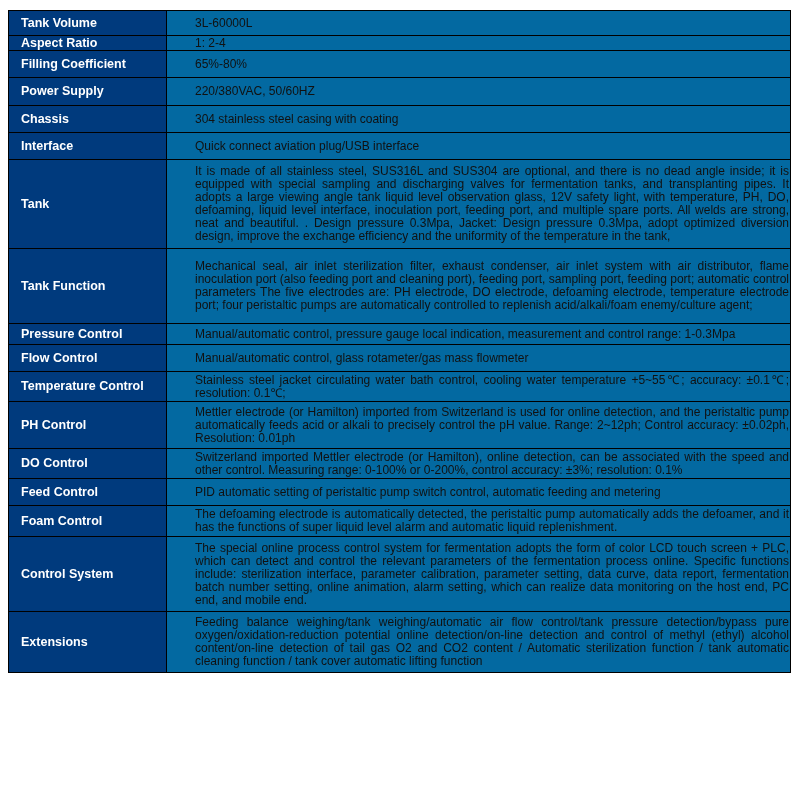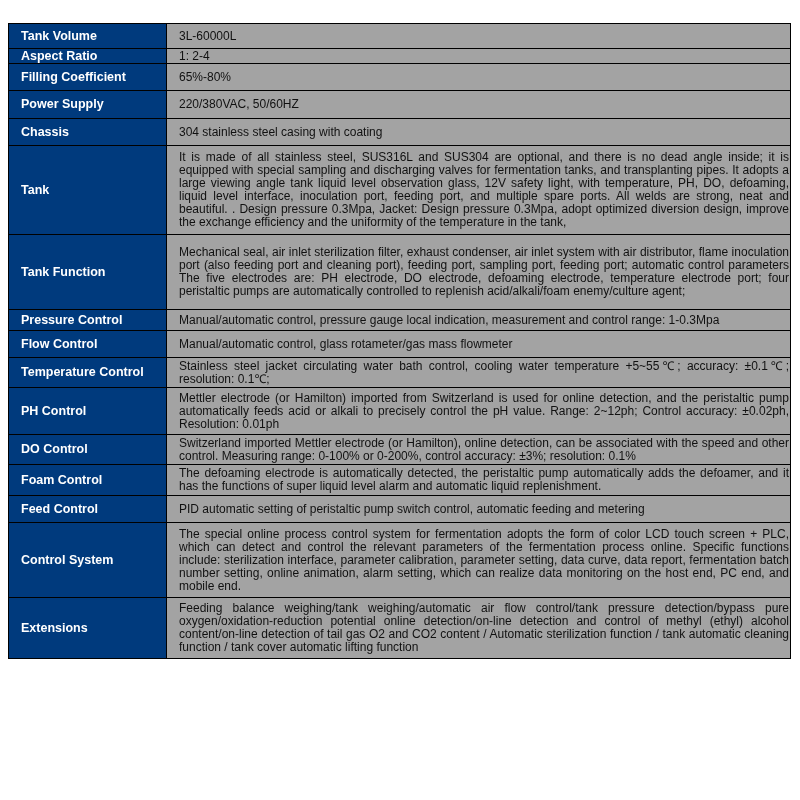--- a/index.html
+++ b/index.html
@@ -6,21 +6,21 @@
       margin: 0;
       padding: 0;
       background: #ffffff;
       width: 800px;
       height: 800px;
       overflow: hidden;
     }
     #spec-table {
       position: absolute;
       left: 8px;
-      top: 23px;
+      top: 10px;
       width: 783px;
       border-collapse: collapse;
       table-layout: fixed;
       font-family: "Liberation Sans", sans-serif;
       font-size: 12px;
       line-height: 13px;
     }
     #spec-table td {
       border: 1px solid #000000;
       padding: 0;
@@ -29,23 +29,23 @@
     #spec-table td.label {
       width: 158px;
       background: #003a7d;
       color: #ffffff;
       font-weight: bold;
       font-size: 12.5px;
       padding-left: 12px;
       box-sizing: border-box;
     }
     #spec-table td.value {
-      background: #a3a3a3;
+      background: #0369a1;
       color: #111111;
-      padding-left: 12px;
+      padding-left: 28px;
       padding-right: 1px;
       text-align: justify;
       box-sizing: border-box;
       overflow: hidden;
     }
     #spec-table td.value.single {
       text-align: left;
     }
   </style>
 </head>
@@ -66,20 +66,24 @@
       <td class="value single">65%-80%</td>
     </tr>
     <tr style="height:28px">
       <td class="label">Power Supply</td>
       <td class="value single">220/380VAC,  50/60HZ</td>
     </tr>
     <tr style="height:27px">
       <td class="label">Chassis</td>
       <td class="value single">304 stainless steel casing with coating</td>
     </tr>
+    <tr style="height:27px">
+      <td class="label">Interface</td>
+      <td class="value single">Quick connect aviation plug/USB interface</td>
+    </tr>
     <tr style="height:89px">
       <td class="label">Tank</td>
       <td class="value">It is made of all stainless steel, SUS316L and SUS304 are optional, and there is no dead angle inside; it is equipped with special sampling and discharging valves for fermentation tanks, and transplanting pipes. It adopts a large viewing angle tank liquid level observation glass, 12V safety light, with temperature, PH, DO, defoaming, liquid level interface, inoculation port, feeding port, and multiple spare ports. All welds are strong, neat and beautiful. . Design pressure 0.3Mpa, Jacket: Design pressure 0.3Mpa, adopt optimized diversion design, improve the exchange efficiency and the uniformity of the temperature in the tank,</td>
     </tr>
     <tr style="height:75px">
       <td class="label">Tank Function</td>
       <td class="value">Mechanical seal, air inlet sterilization filter, exhaust condenser, air inlet system with air distributor, flame inoculation port (also feeding port and cleaning port), feeding port, sampling port, feeding port; automatic control parameters The five electrodes are: PH electrode, DO electrode, defoaming electrode, temperature electrode port; four peristaltic pumps are automatically controlled to replenish acid/alkali/foam enemy/culture agent;</td>
     </tr>
     <tr style="height:21px">
       <td class="label">Pressure Control</td>
@@ -94,27 +98,27 @@
       <td class="value">Stainless steel jacket circulating water bath control, cooling water temperature +5~55℃; accuracy: ±0.1℃; resolution: 0.1℃;</td>
     </tr>
     <tr style="height:47px">
       <td class="label">PH Control</td>
       <td class="value">Mettler electrode (or Hamilton) imported from Switzerland is used for online detection, and the peristaltic pump automatically feeds acid or alkali to precisely control the pH value. Range: 2~12ph; Control accuracy: ±0.02ph, Resolution: 0.01ph</td>
     </tr>
     <tr style="height:30px">
       <td class="label">DO Control</td>
       <td class="value">Switzerland imported Mettler electrode (or Hamilton), online detection, can be associated with the speed and other control. Measuring range: 0-100% or 0-200%, control accuracy: ±3%; resolution: 0.1%</td>
     </tr>
+    <tr style="height:27px">
+      <td class="label">Feed Control</td>
+      <td class="value single">PID automatic setting of peristaltic pump switch control, automatic feeding and metering</td>
+    </tr>
     <tr style="height:31px">
       <td class="label">Foam Control</td>
       <td class="value">The defoaming electrode is automatically detected, the peristaltic pump automatically adds the defoamer, and it has the functions of super liquid level alarm and automatic liquid replenishment.</td>
-    </tr>
-    <tr style="height:27px">
-      <td class="label">Feed Control</td>
-      <td class="value single">PID automatic setting of peristaltic pump switch control, automatic feeding and metering</td>
     </tr>
     <tr style="height:75px">
       <td class="label">Control System</td>
       <td class="value">The special online process control system for fermentation adopts the form of color LCD touch screen + PLC, which can detect and control the relevant parameters of the fermentation process online. Specific functions include: sterilization interface, parameter calibration, parameter setting, data curve, data report, fermentation batch number setting, online animation, alarm setting, which can realize data monitoring on the host end, PC end, and mobile end.</td>
     </tr>
     <tr style="height:61px">
       <td class="label">Extensions</td>
       <td class="value">Feeding balance weighing/tank weighing/automatic air flow control/tank pressure detection/bypass pure oxygen/oxidation-reduction potential online detection/on-line detection and control of methyl (ethyl) alcohol content/on-line detection of tail gas O2 and CO2 content / Automatic sterilization function / tank automatic cleaning function / tank cover automatic lifting function</td>
     </tr>
   </tbody>

